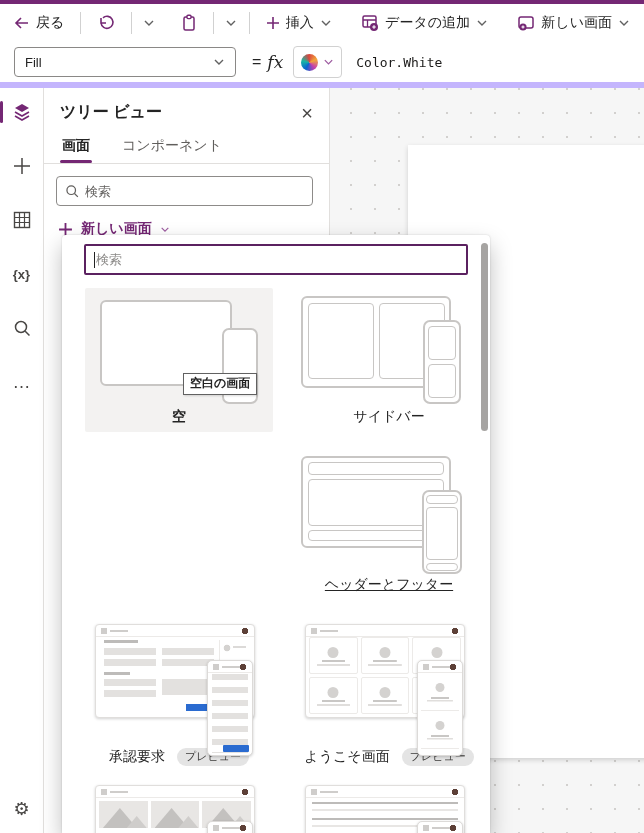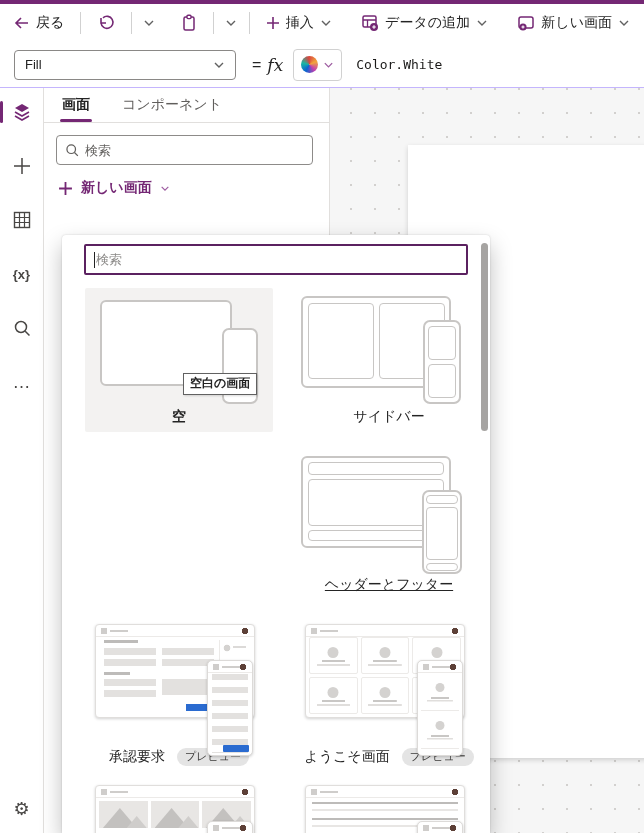--- a/index.html
+++ b/index.html
@@ -12,21 +12,21 @@
   .toolbar { position:absolute; left:0; top:4px; width:644px; height:38px; background:#fff;
     display:flex; align-items:center; padding:0 8px; gap:6px; font-size:14px; }
   .tb-btn { display:flex; align-items:center; gap:6px; padding:4px 6px; border-radius:4px; cursor:pointer; white-space:nowrap; }
   .tb-icon { color:#742774; display:flex; align-items:center; }
   .tb-chev { color:#616161; display:flex; align-items:center; padding:4px 2px; }
   .tb-div { width:1px; height:22px; background:#d1d1d1; margin:0 4px; }
   .tb-gap { width:10px; }
 
   
   .fxbar { position:absolute; left:0; top:42px; width:644px; height:46px; background:#fff;
-    display:flex; align-items:center; padding:0 12px 0 14px; border-bottom:1px solid #c4b5fd; }
+    display:flex; align-items:center; padding:0 12px 0 14px; border-bottom:6px solid #c4b5fd; }
   .prop-combo { width:222px; height:30px; border:1px solid #8a8886; border-radius:4px;
     display:flex; align-items:center; justify-content:space-between; padding:0 10px; font-size:13px; background:#fff; }
   .eq { font-size:16px; margin:0 6px 0 16px; color:#242424; }
   .fx { font-family:"DejaVu Serif",serif; font-style:italic; font-size:17px; margin-right:10px; }
   .copilot-box { height:32px; border:1px solid #d1d1d1; border-radius:4px; display:flex; align-items:center; gap:5px; padding:0 7px; background:#fff; }
   .copilot-circle { width:17px; height:17px; border-radius:50%;
     background:conic-gradient(from 210deg,#0a64d0,#18b7a4,#d8453f,#f2a63a,#c43fb0,#0a64d0); }
   .fx-value { font-family:"DejaVu Sans Mono","Liberation Mono",monospace; font-size:13px; color:#1b1a19; margin-left:14px; }
 
   
@@ -280,20 +280,24 @@
       <div class="rail-item">
         <span class="rail-glyph">…</span>
       </div>
       <div class="rail-spacer"></div>
       <div class="rail-item">
         <span class="rail-glyph">⚙</span>
       </div>
     </div>
 
     <div class="tree-panel">
+      <div class="tp-head">
+        <span class="tp-title">ツリー ビュー</span>
+        <span class="tp-close">×</span>
+      </div>
       <div class="tp-tabs">
         <div class="tp-tab active">画面</div>
         <div class="tp-tab">コンポーネント</div>
       </div>
       <div class="tp-search">
         <svg width="14" height="14" viewBox="0 0 18 18">
             <circle cx="8" cy="8" r="5.5" fill="none" stroke="#605e5c" stroke-width="1.6"></circle>
             <path d="M12.2 12.2 L16.5 16.5" stroke="#605e5c" stroke-width="1.6"></path>
           </svg>
         <input type="text" placeholder="検索" style="">

